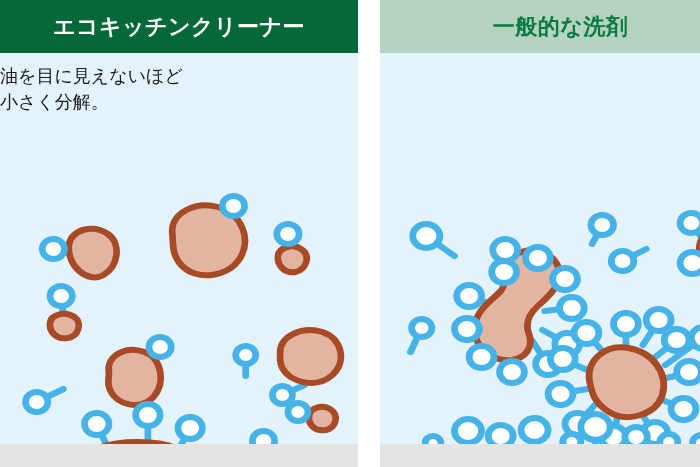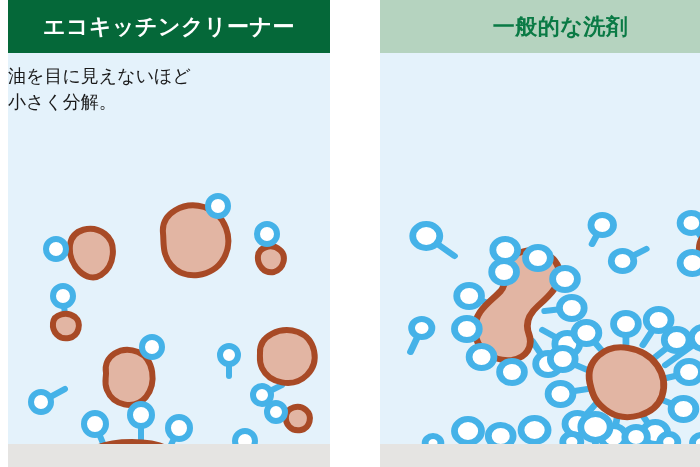--- a/index.html
+++ b/index.html
@@ -18,21 +18,21 @@
     width: 700px;
     height: 467px;
     background: #ffffff;
   }
   .panel {
     position: absolute;
     top: 0;
     height: 467px;
     overflow: hidden;
   }
-  #panel-left  { left: 8px;   width: 322px; }
+  #panel-left  { left: 0px;   width: 322px; padding-left: 36px; }
   #panel-right { left: 380px; width: 361px; }
 
   .panel-header {
     position: absolute;
     top: 0; left: 0; right: 0;
     height: 53px;
     display: flex;
     align-items: center;
     justify-content: center;
   }

